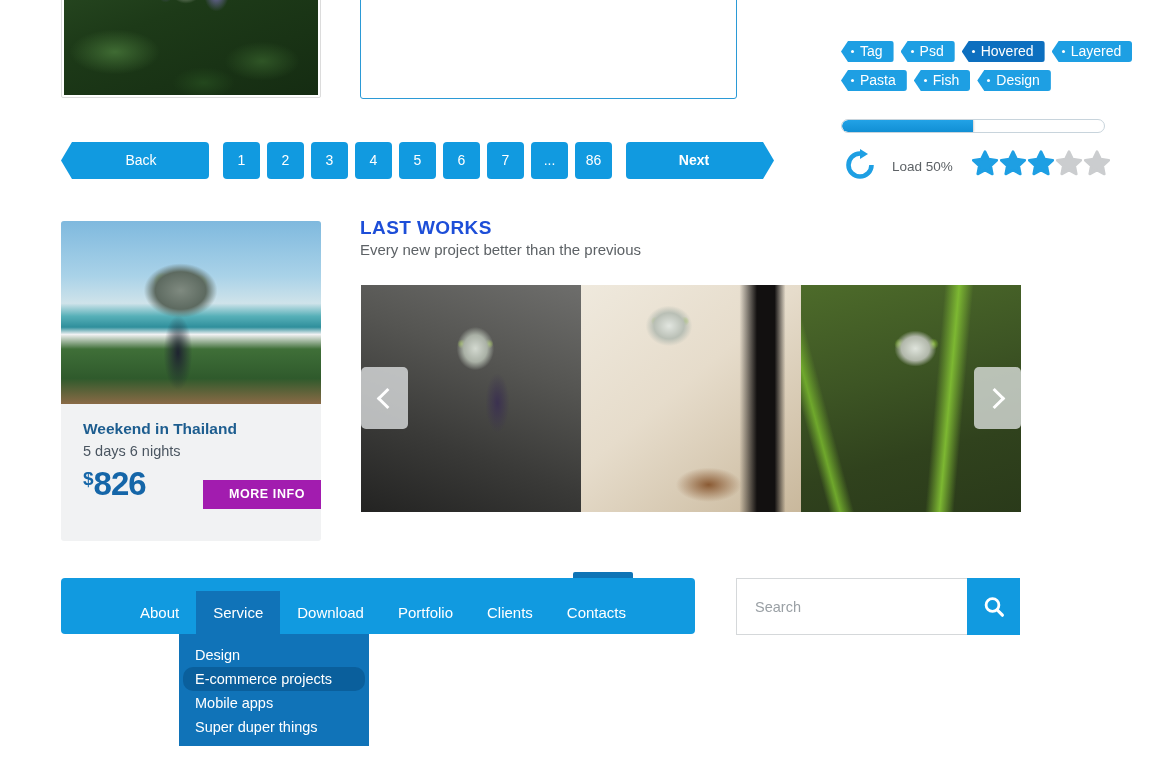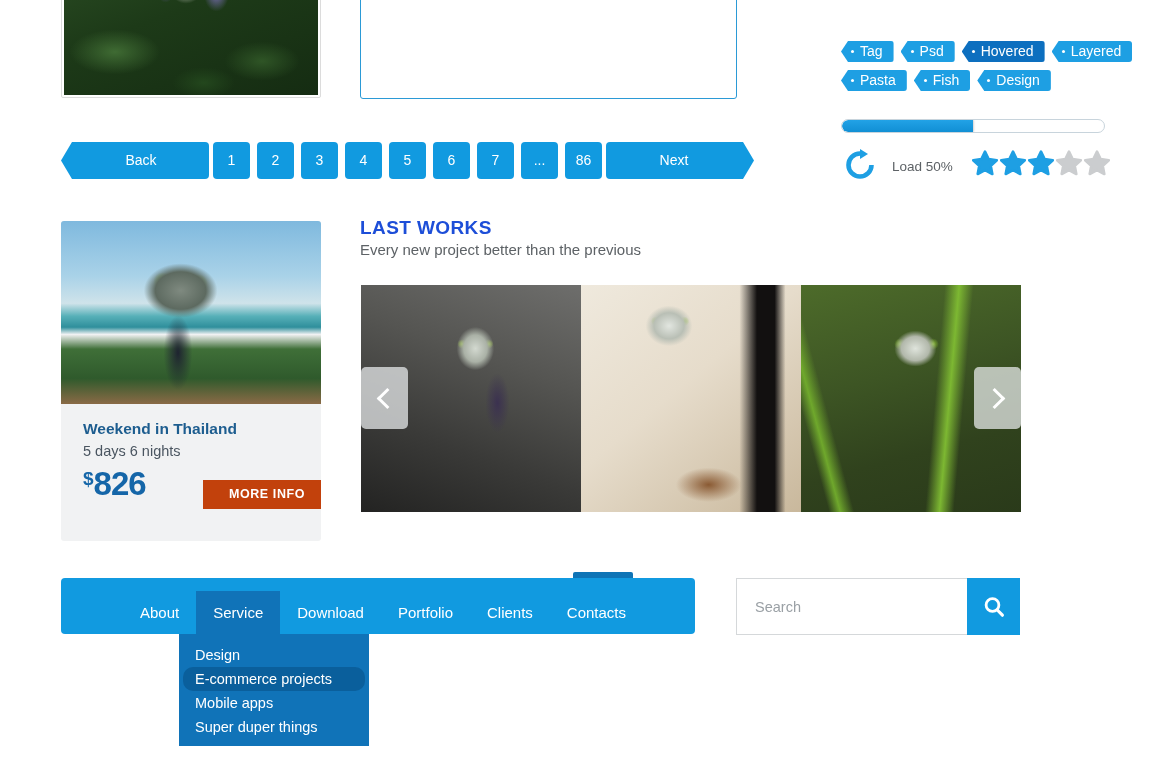--- a/index.html
+++ b/index.html
@@ -84,37 +84,38 @@
 
   
   #reload-btn { left: 843px; top: 148px; width: 34px; height: 34px; cursor: pointer; }
   #load-label {
     left: 892px; top: 159px; font-size: 13.5px; color: #5d6266;
   }
   #stars { left: 972px; top: 150px; display: flex; gap: 2px; }
   .star { width: 26px; height: 26px; display: block; }
 
   
-  #pagination { left: 61px; top: 142px; display: flex; gap: 4px; align-items: center; }
+  #pagination { left: 61px; top: 142px; display: flex; gap: 14px; align-items: center; }
   .pg {
     background: #119ae0; color: #fff;
     font-size: 14px; height: 37px; line-height: 37px;
     text-align: center; border-radius: 4px;
     cursor: pointer; user-select: none;
   }
   .pg-num { width: 37px; }
   .pg-back {
     width: 148px; padding-left: 12px;
     border-radius: 0 4px 4px 0;
     clip-path: polygon(11px 0, 100% 0, 100% 100%, 11px 100%, 0 50%);
   }
   .pg-next {
     width: 148px; padding-right: 12px;
     border-radius: 4px 0 0 4px;
     clip-path: polygon(0 0, calc(100% - 11px) 0, 100% 50%, calc(100% - 11px) 100%, 0 100%);
+    font-weight: bold;
   }
 
   
   #lw-title {
     left: 360px; top: 217px;
     font-size: 19px; font-weight: bold; letter-spacing: .4px;
     color: #1d4ed8;
   }
   #lw-sub {
     left: 360px; top: 241px;
@@ -186,21 +187,21 @@
   #travel-pricerow { position: relative; height: 70px; }
   #travel-price {
     position: absolute; left: 22px; top: 8px;
     color: #1566a8; font-weight: bold; line-height: 1;
   }
   #travel-price .cur { font-size: 19px; vertical-align: top; position: relative; top: 2px; }
   #travel-price .amt { font-size: 33px; letter-spacing: -1px; }
   #more-info-btn {
     position: absolute; left: 142px; top: 21px;
     width: 128px; height: 29px; line-height: 29px;
-    background: #c2410c; color: #fff; font-size: 12.5px;
+    background: #a21caf; color: #fff; font-size: 12.5px;
     font-weight: bold; letter-spacing: .6px; text-align: center;
     cursor: pointer;
   }
 
   
   #navbar {
     left: 61px; top: 578px; width: 634px; height: 56px;
     background: #119ae0; border-radius: 4px;
     display: flex; align-items: stretch;
   }

